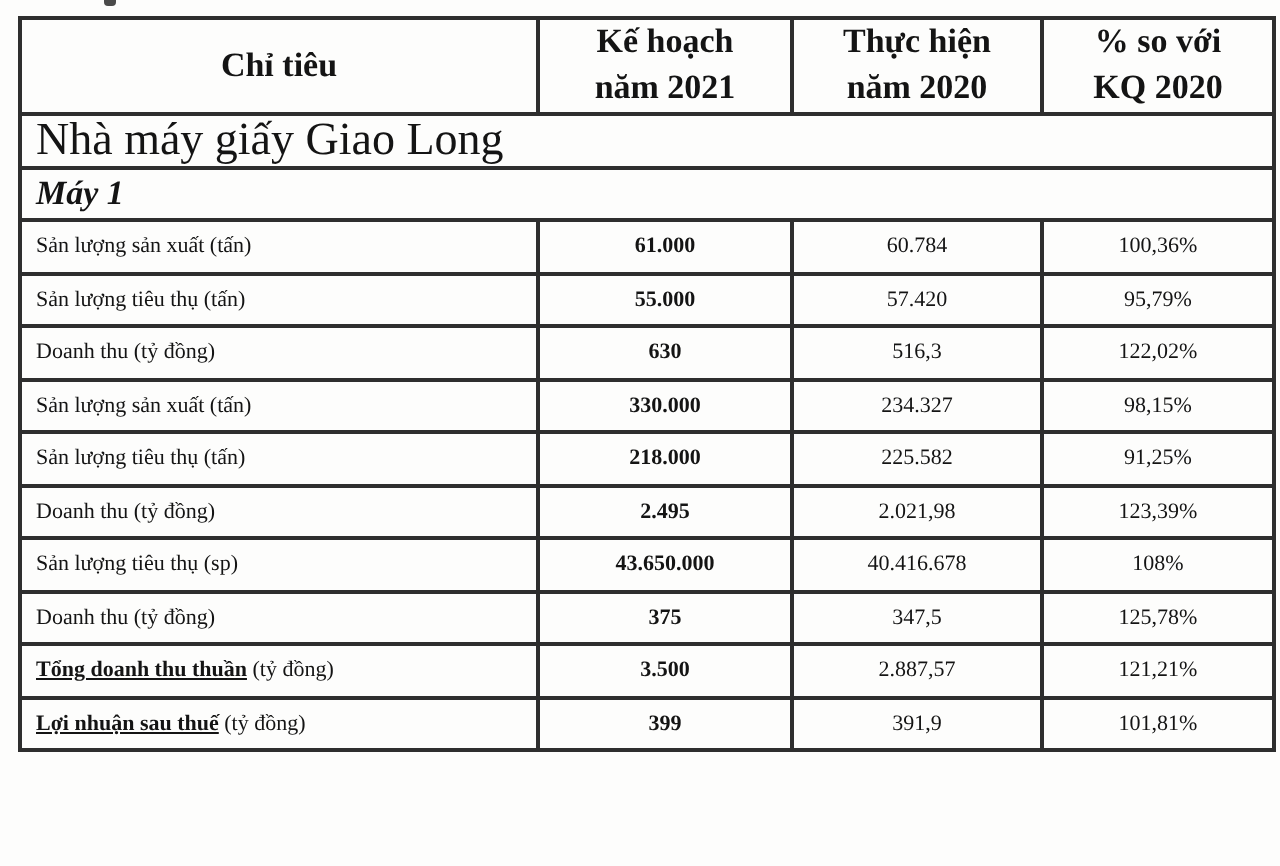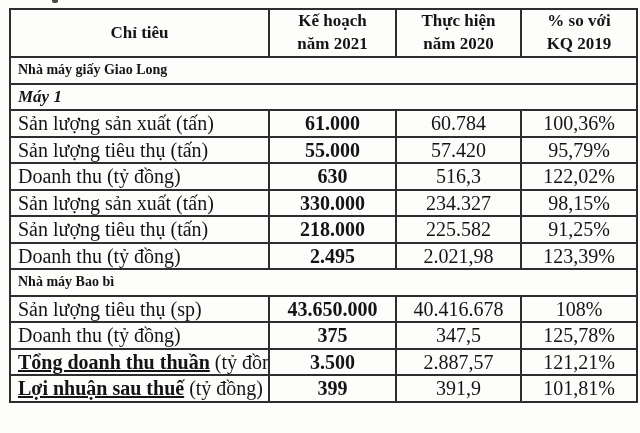--- a/index.html
+++ b/index.html
@@ -21,35 +21,35 @@
     width: 627px;
     border-collapse: collapse;
     table-layout: fixed;
     border: 2px solid #262626;
   }
   th, td {
     border: 2px solid #2e2e2e;
     padding: 0 7px;
     overflow: hidden;
     white-space: nowrap;
-    font-size: 20px;
+    font-size: 11px;
     vertical-align: middle;
   }
   thead th {
     font-weight: bold;
     text-align: center;
     height: 46px;
     line-height: 1.35;
     font-size: 17px;
   }
   tbody td { height: 24.5px; line-height: 24.5px; }
   td.label { text-align: left; }
   td.num { text-align: center; }
   td.plan { font-weight: bold; }
-  tr.section td { font-weight: bold; font-size: 14px; }
+  tr.section td { font-weight: normal; font-size: 23px; }
   tr.subsection td { font-weight: bold; font-style: italic; font-size: 17px; border-radius: 13px; }
   tr.total td.label .b { font-weight: bold; text-decoration: underline; }
 </style>
 </head>
 <body>
 
 <div class="sheet">
   <div class="artifact-dot"></div>
   <table class="report">
     <colgroup>
@@ -64,21 +64,21 @@
         <th>
           <div>Kế hoạch</div>
           <div>năm 2021</div>
         </th>
         <th>
           <div>Thực hiện</div>
           <div>năm 2020</div>
         </th>
         <th>
           <div>% so với</div>
-          <div>KQ 2019</div>
+          <div>KQ 2020</div>
         </th>
       </tr>
     </thead>
     <tbody>
         <tr class="section">
           <td colspan="4" class="label">Nhà máy giấy Giao Long</td>
         </tr>
         <tr class="subsection">
           <td colspan="4" class="label">Máy 1</td>
         </tr>
@@ -111,23 +111,20 @@
           <td class="num plan">218.000</td>
           <td class="num">225.582</td>
           <td class="num">91,25%</td>
         </tr>
         <tr class="data">
           <td class="label">Doanh thu (tỷ đồng)</td>
           <td class="num plan">2.495</td>
           <td class="num">2.021,98</td>
           <td class="num">123,39%</td>
         </tr>
-        <tr class="section">
-          <td colspan="4" class="label">Nhà máy Bao bì</td>
-        </tr>
         <tr class="data">
           <td class="label">Sản lượng tiêu thụ (sp)</td>
           <td class="num plan">43.650.000</td>
           <td class="num">40.416.678</td>
           <td class="num">108%</td>
         </tr>
         <tr class="data">
           <td class="label">Doanh thu (tỷ đồng)</td>
           <td class="num plan">375</td>
           <td class="num">347,5</td>

